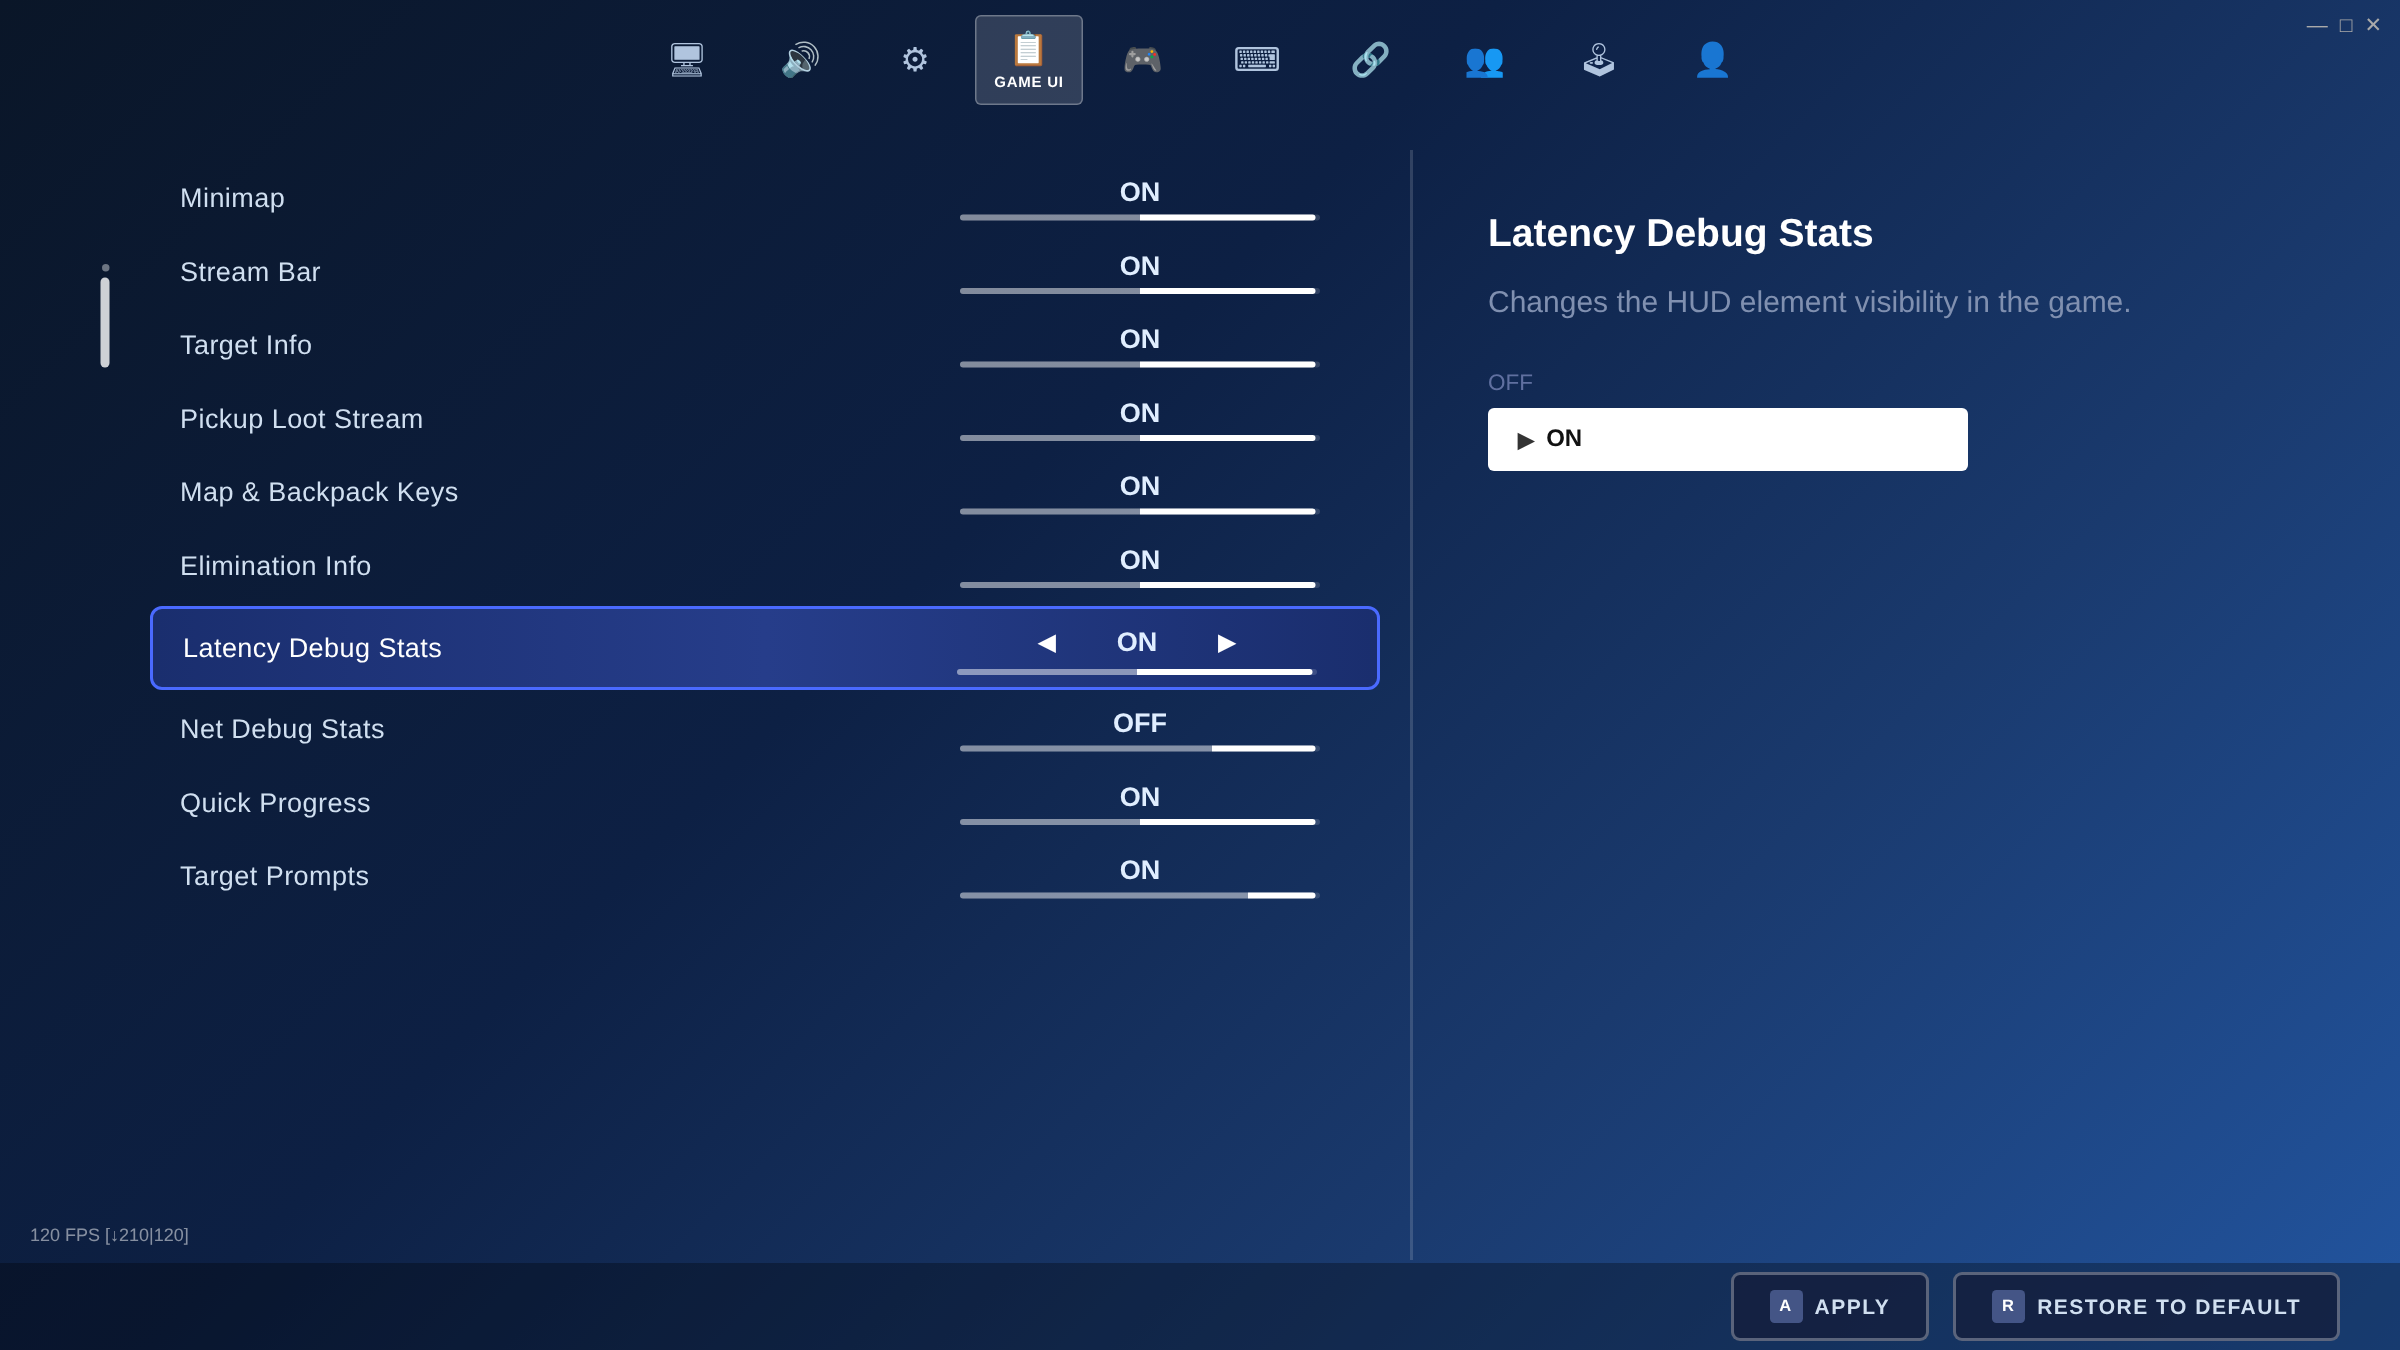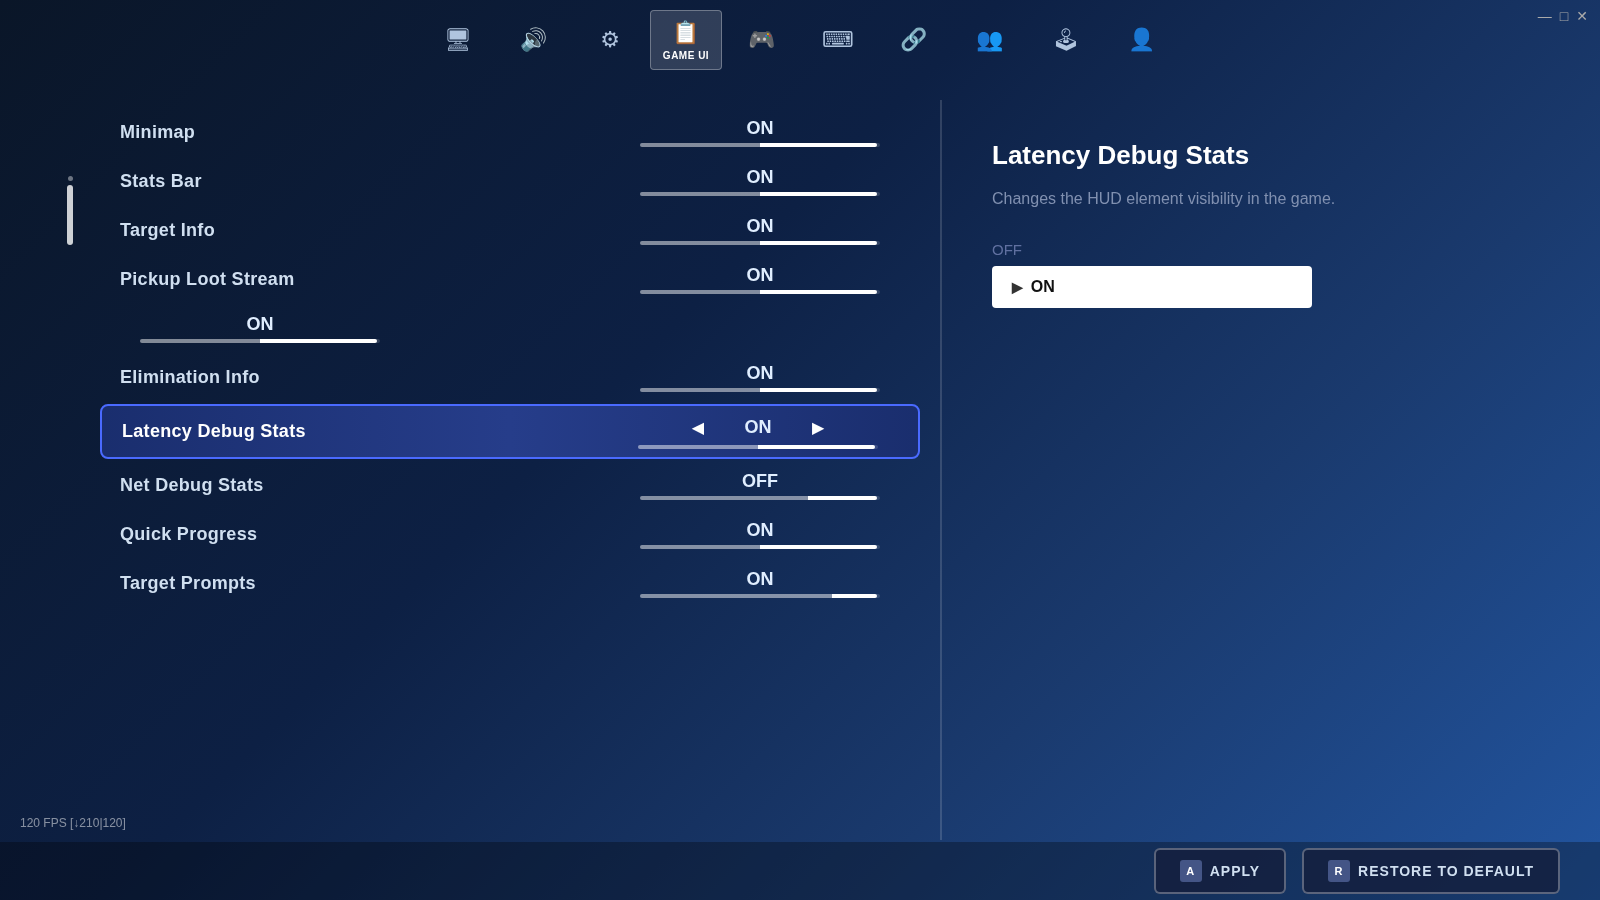--- a/index.html
+++ b/index.html
@@ -142,21 +142,21 @@
     }
     .setting-row.active {
       background: linear-gradient(90deg, #1a2e6e 0%, #263d8a 50%, #1a2e6e 100%);
       border: 2px solid #4a6aff;
       border-radius: 8px;
     }
 
     .setting-name {
       flex: 1;
       font-size: 18px;
-      font-weight: 700;
+      font-weight: 400;
       color: #d0dff0;
       letter-spacing: 0.3px;
     }
     .setting-row.active .setting-name { color: #fff; }
 
     .setting-control {
       display: flex;
       align-items: center;
       gap: 20px;
       min-width: 280px;
@@ -199,21 +199,21 @@
 
     
     .detail-title {
       font-size: 26px;
       font-weight: 700;
       color: #fff;
       margin-bottom: 16px;
       margin-top: 20px;
     }
     .detail-desc {
-      font-size: 16px;
+      font-size: 20px;
       color: #8090b0;
       line-height: 1.5;
       margin-bottom: 30px;
     }
 
     .option-label-off {
       font-size: 15px;
       color: #6070a0;
       margin-bottom: 8px;
     }
@@ -360,21 +360,21 @@
         <div class="slider-track">
           <div style="display:flex;width:100%;height:100%">
             <div style="width:50%;background:rgba(255,255,255,0.4);border-radius:2px 0 0 2px;height:100%"></div>
             <div style="width:2px;background:#fff;height:100%"></div>
             <div style="width:48%;background:#fff;border-radius:0 2px 2px 0;height:100%"></div>
           </div>
         </div>
       </div>
     </div>
       <div class="setting-row">
-      <span class="setting-name">Stats Bar</span>
+      <span class="setting-name">Stream Bar</span>
       <div class="control-wrap">
         <div class="setting-control">
           <span style="width:26px"></span>
           <span class="setting-value">ON</span>
           <span style="width:26px"></span>
         </div>
         <div class="slider-track">
           <div style="display:flex;width:100%;height:100%">
             <div style="width:50%;background:rgba(255,255,255,0.4);border-radius:2px 0 0 2px;height:100%"></div>
             <div style="width:2px;background:#fff;height:100%"></div>
@@ -411,20 +411,21 @@
         <div class="slider-track">
           <div style="display:flex;width:100%;height:100%">
             <div style="width:50%;background:rgba(255,255,255,0.4);border-radius:2px 0 0 2px;height:100%"></div>
             <div style="width:2px;background:#fff;height:100%"></div>
             <div style="width:48%;background:#fff;border-radius:0 2px 2px 0;height:100%"></div>
           </div>
         </div>
       </div>
     </div>
       <div class="setting-row">
+      <span class="setting-name">Map &amp; Backpack Keys</span>
       <div class="control-wrap">
         <div class="setting-control">
           <span style="width:26px"></span>
           <span class="setting-value">ON</span>
           <span style="width:26px"></span>
         </div>
         <div class="slider-track">
           <div style="display:flex;width:100%;height:100%">
             <div style="width:50%;background:rgba(255,255,255,0.4);border-radius:2px 0 0 2px;height:100%"></div>
             <div style="width:2px;background:#fff;height:100%"></div>

